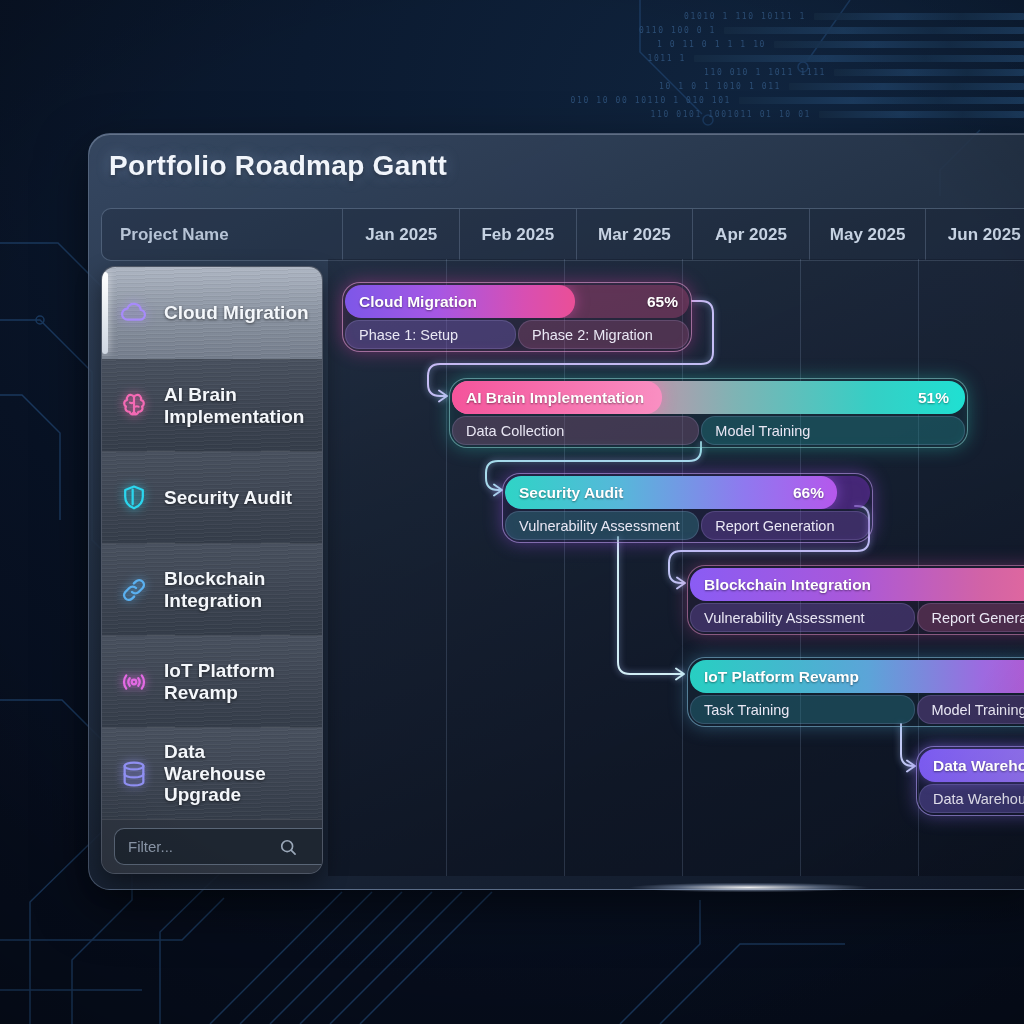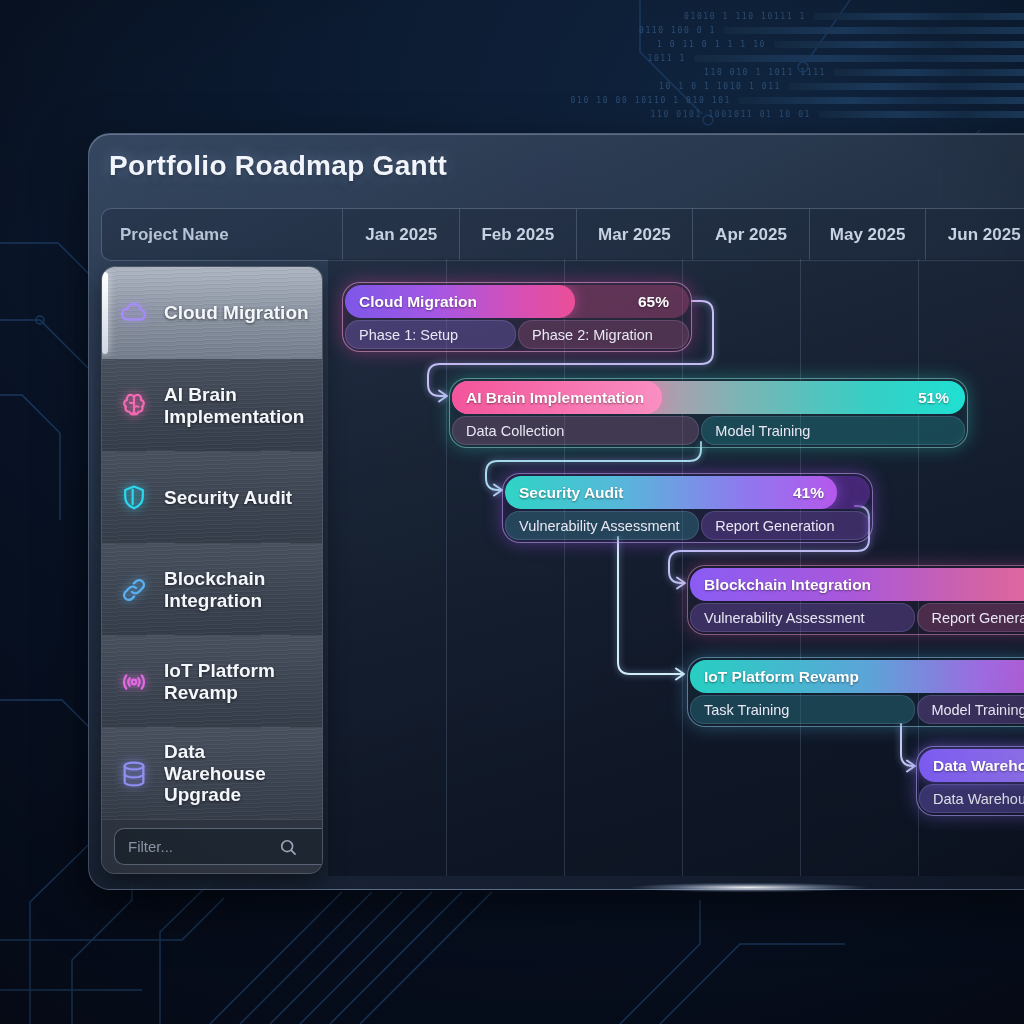--- a/index.html
+++ b/index.html
@@ -100,21 +100,21 @@
     text-shadow:0 1px 2px rgba(0,0,0,.4);}
   .subrow{display:flex;gap:2px;margin-top:2px;height:29px;}
   .sub{border-radius:14px;font-size:14.5px;color:#e9e7f4;line-height:29px;padding-left:13px;
     white-space:nowrap;overflow:hidden;box-sizing:border-box;border:1px solid rgba(200,190,255,.16);}
 
   .tg1{left:253px;top:148px;width:350px;border:1px solid rgba(243,158,220,.6);
     box-shadow:0 0 18px rgba(219,60,160,.4), inset 0 0 12px rgba(219,60,160,.12);background:rgba(90,40,70,.18);}
   .tg1 .mainbar{background:rgba(186,74,126,.38);}
   .tg1 .fill{width:67%;background:linear-gradient(90deg,#7d57e8 0%,#a657e4 40%,#d84fb2 78%,#ea4f97 100%);
     box-shadow:0 0 14px rgba(230,80,180,.55);}
-  .tg1 .pct{right:20px;margin-left:21px;}
+  .tg1 .pct{right:11px;margin-left:21px;}
   .tg1 .s1{width:50%;background:rgba(138,110,225,.30);}
   .tg1 .s2{width:50%;background:rgba(205,95,150,.24);}
 
   .tg2{left:360px;top:244px;width:519px;border:1px solid rgba(140,228,222,.55);
     box-shadow:0 0 18px rgba(45,212,191,.35), inset 0 0 12px rgba(45,212,191,.1);background:rgba(30,70,80,.18);}
   .tg2 .mainbar{background:linear-gradient(90deg,#ef6ba5 0%,#d98aa8 30%,#7fb3b4 55%,#35cfc5 82%,#1fe0d2 100%);}
   .tg2 .fill{width:41%;background:linear-gradient(90deg,#f4549b,#f98fc2);box-shadow:0 0 14px rgba(244,114,182,.55);}
   .tg2 .pct{right:16px;}
   .tg2 .s1{width:48.4%;background:rgba(160,95,140,.30);}
   .tg2 .s2{width:51.6%;background:rgba(35,160,165,.28);}
@@ -363,21 +363,21 @@
       <div class="sub s1">Data Collection</div>
       <div class="sub s2">Model Training</div>
     </div>
   </div>
 
   <div class="tg tg3">
     <div class="mainbar">
       <div class="fill">
         <span class="bar-label">Security Audit</span>
       </div>
-      <span class="pct">41%</span>
+      <span class="pct">66%</span>
     </div>
     <div class="subrow">
       <div class="sub s1">Vulnerability Assessment</div>
       <div class="sub s2">Report Generation</div>
     </div>
   </div>
 
   <div class="tg tg4">
     <div class="mainbar">
       <span class="bar-label">Blockchain Integration</span>

